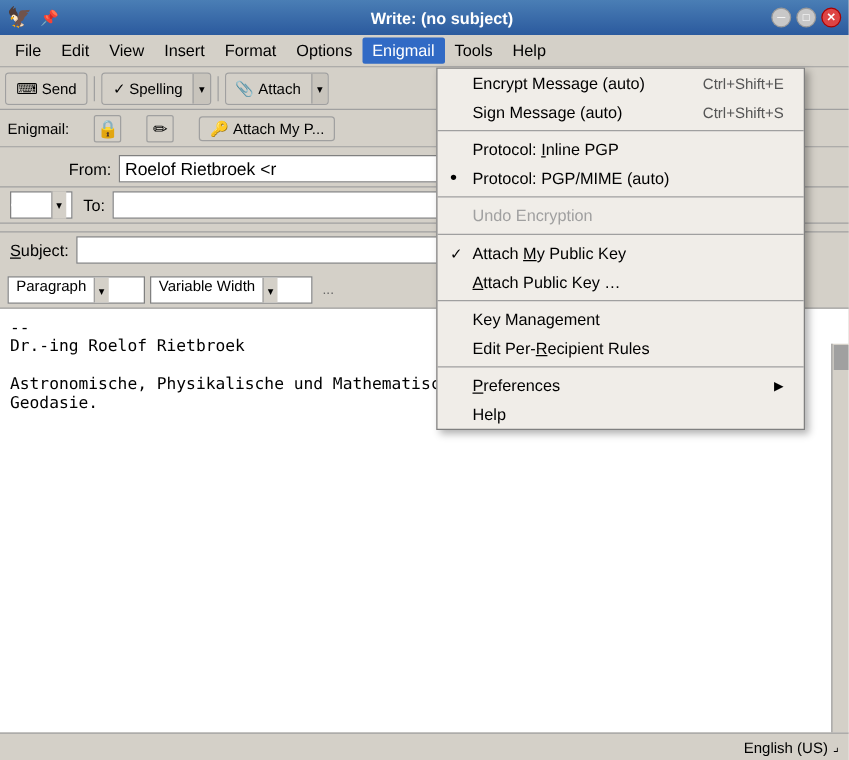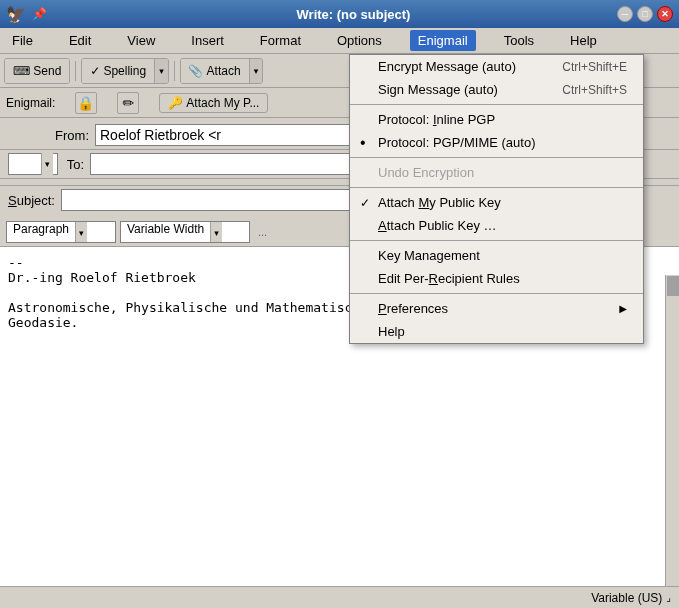--- a/index.html
+++ b/index.html
@@ -60,21 +60,20 @@
     .title-btn.close { background: #d44; color: white; border-color: #a00; }
 
     
     .menu-bar {
       background: #d4d0c8;
       height: 26px;
       display: flex;
       align-items: center;
       padding: 0 4px;
       border-bottom: 1px solid #a0a0a0;
-      gap: 20px;
     }
     .menu-item {
       padding: 3px 8px;
       cursor: pointer;
       font-size: 13px;
       color: #000;
       border-radius: 2px;
     }
     .menu-item.active {
       background: #316ac5;
@@ -504,21 +503,21 @@
 
 Astronomische, Physikalische und Mathematische
 Geodasie.</div>
 
     <div class="right-scrollbar">
       <div style="background:#a0a0a0; width:12px; height:20px; margin:1px auto;"></div>
     </div>
   </div>
 
   <div class="status-bar">
-    <span>Variable (US)</span>
+    <span>English (US)</span>
     <span style="margin-left:4px; font-size:10px;">⌟</span>
   </div>
 </div>
 
 <div class="dropdown-menu">
   <div class="dropdown-item">
     <span>Encrypt Message (auto)</span>
     <span class="dropdown-shortcut">Ctrl+Shift+E</span>
   </div>
   <div class="dropdown-item">

